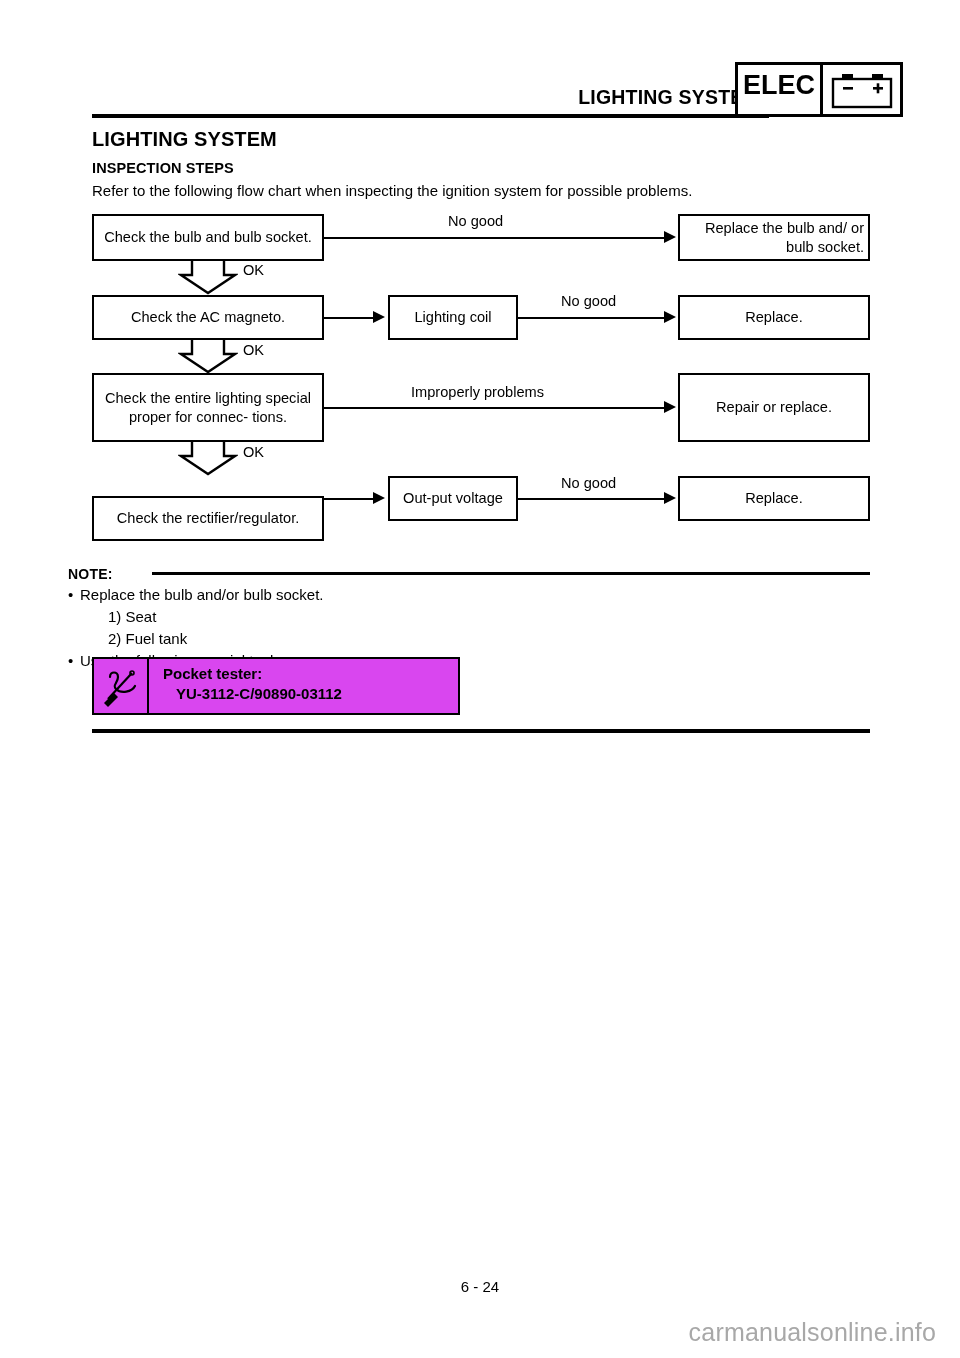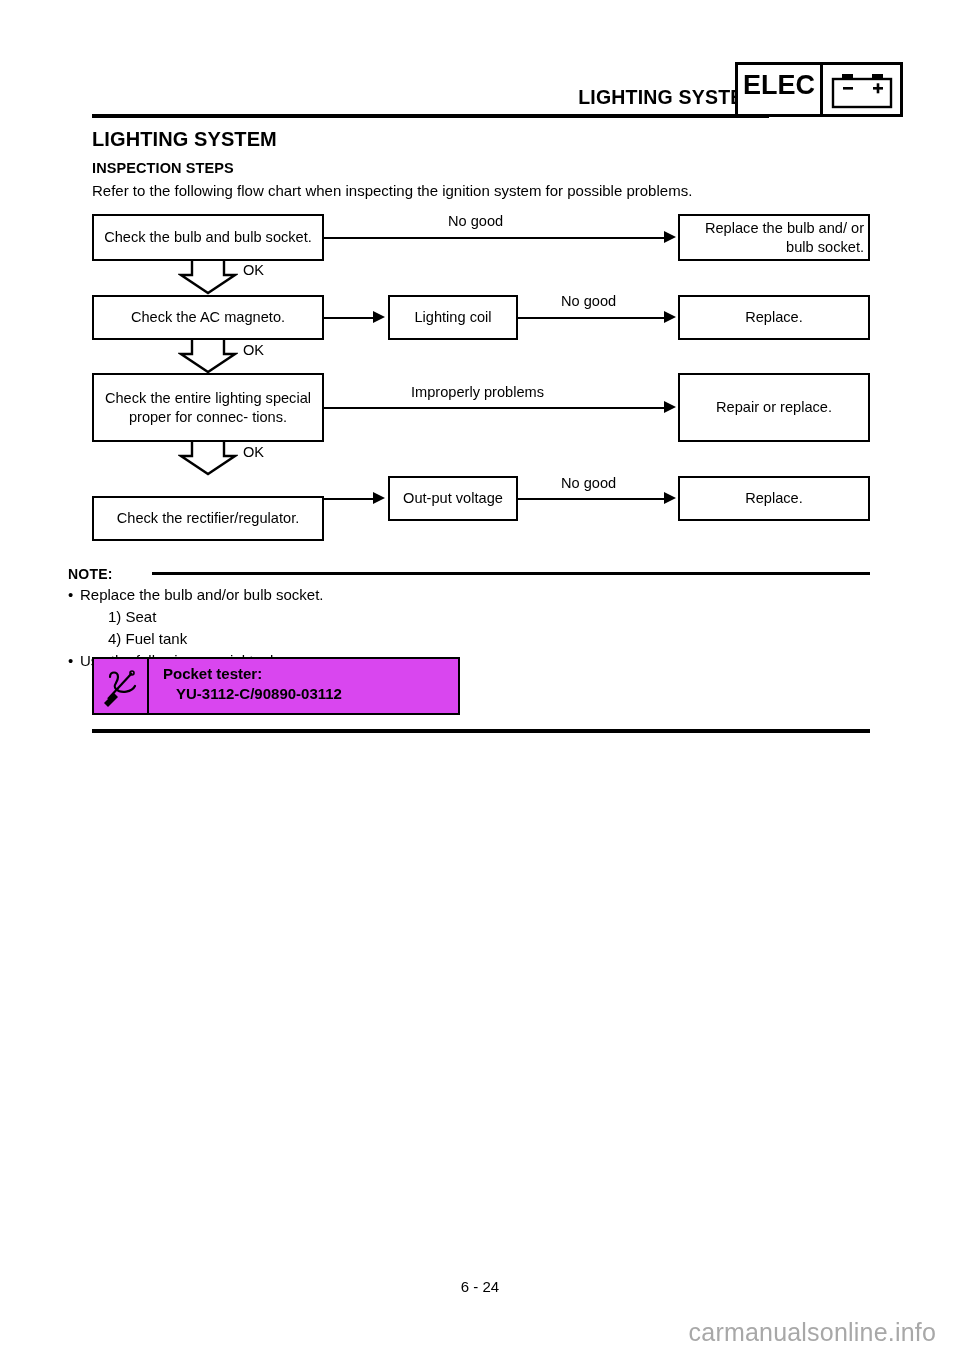--- a/index.html
+++ b/index.html
@@ -309,21 +309,21 @@
 
   <div class="note-line" style="left:68px; top:586px;">
     <span class="note-bullet-dot">•</span><span>Replace the bulb and/or bulb socket.</span>
   </div>
 
   <div class="note-line" style="left:108px; top:608px;">
     <span>1) Seat</span>
   </div>
 
   <div class="note-line" style="left:108px; top:630px;">
-    <span>4) Fuel tank</span>
+    <span>2) Fuel tank</span>
   </div>
 
   <div class="note-line" style="left:68px; top:652px;">
     <span class="note-bullet-dot">•</span><span>Use the following special tool.</span>
   </div>
 </div>
 
 <div id="tool-box">
   <div id="tool-icon-cell">
     <svg width="44" height="44" viewBox="0 0 44 44">

